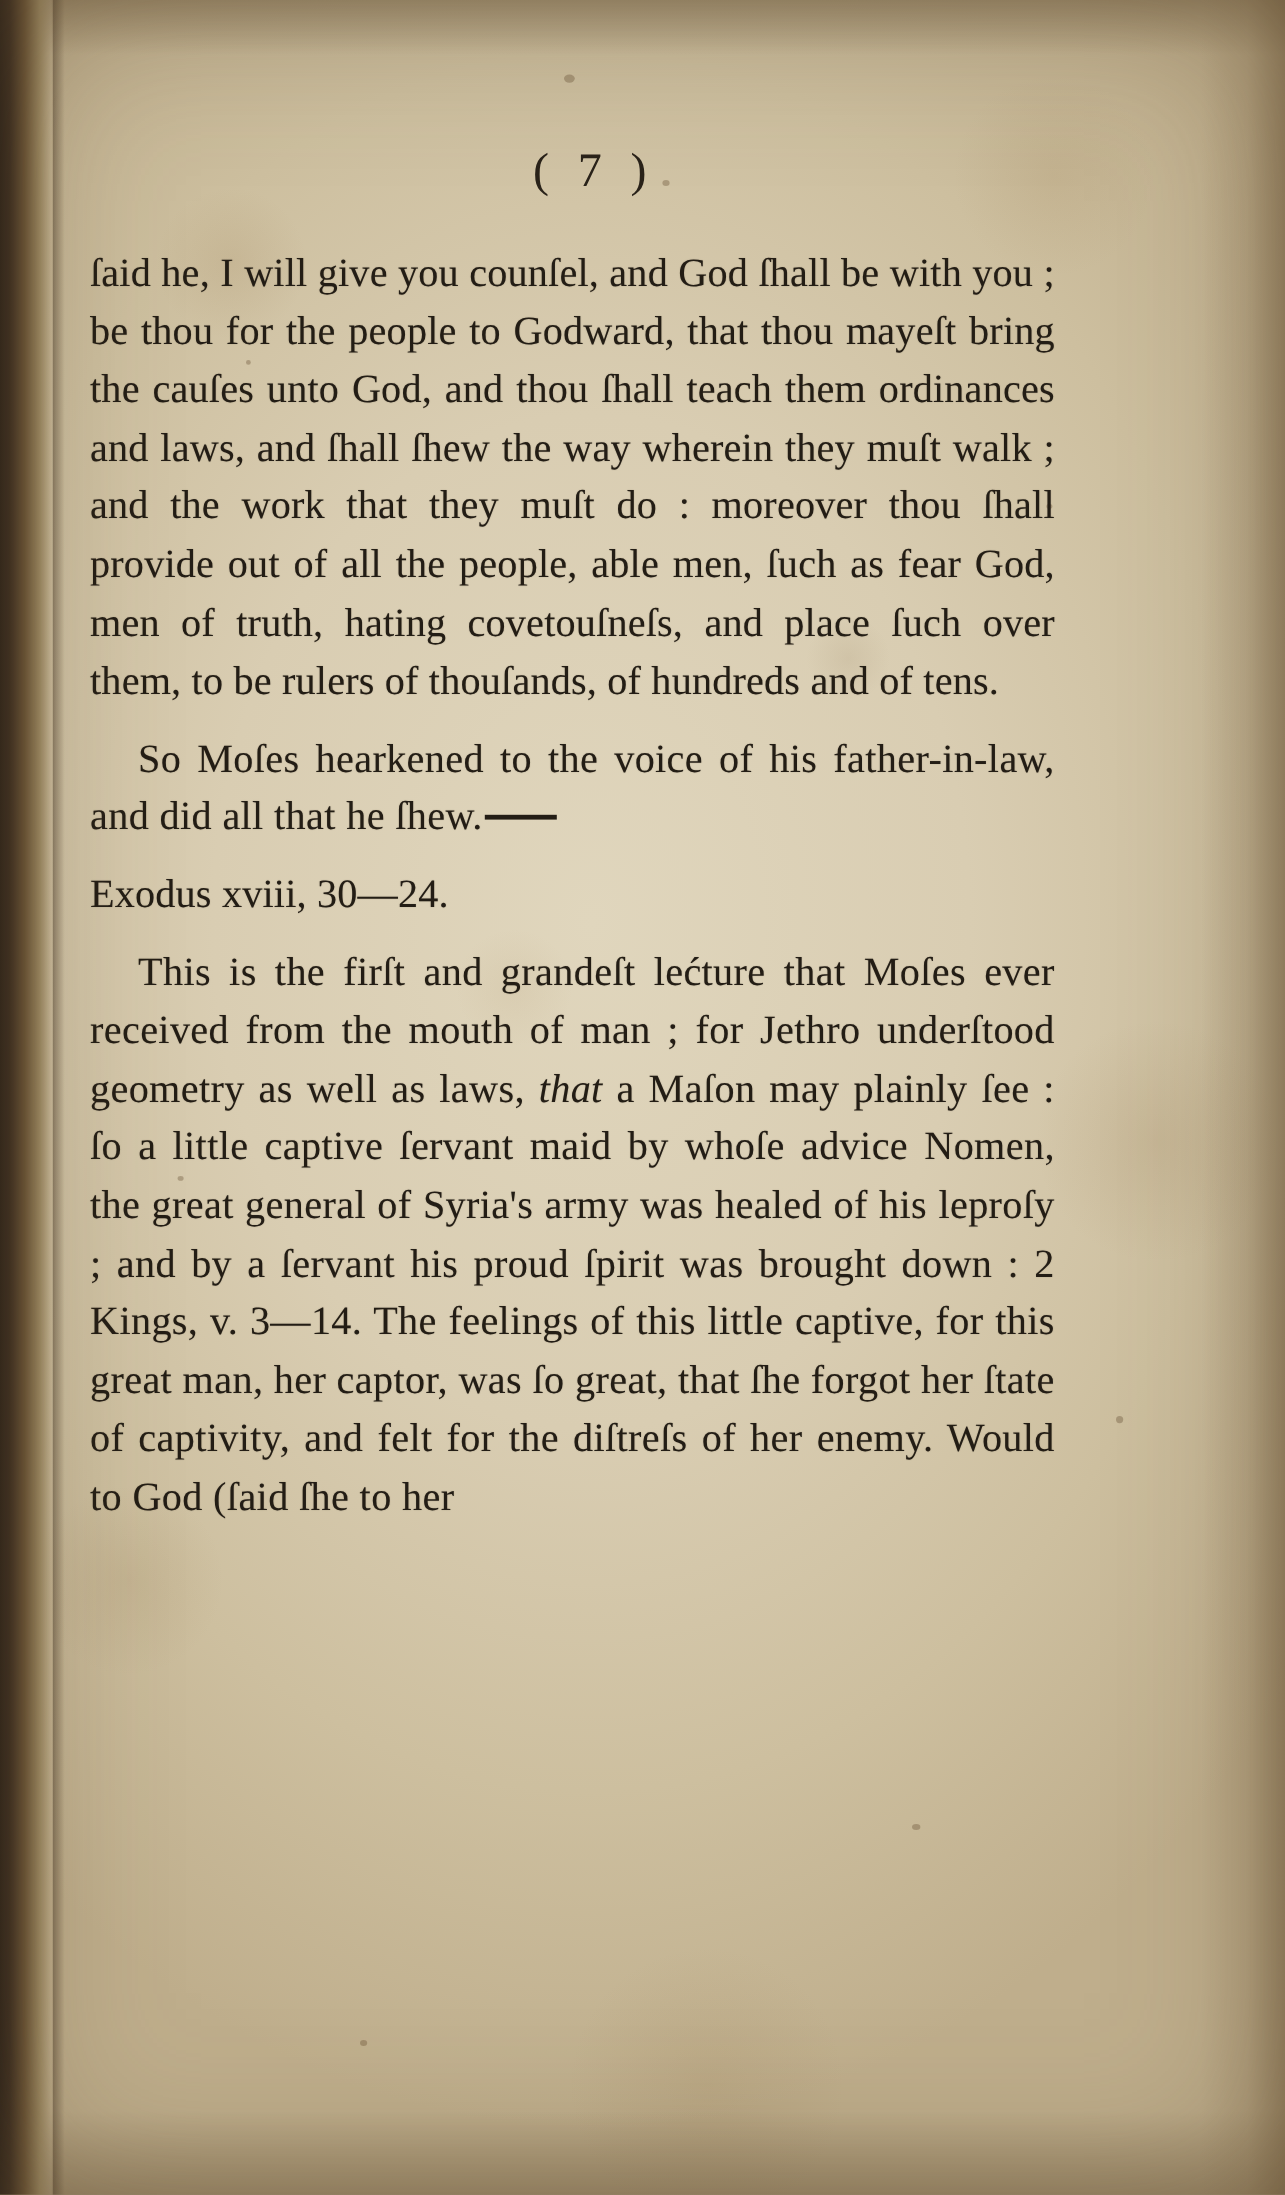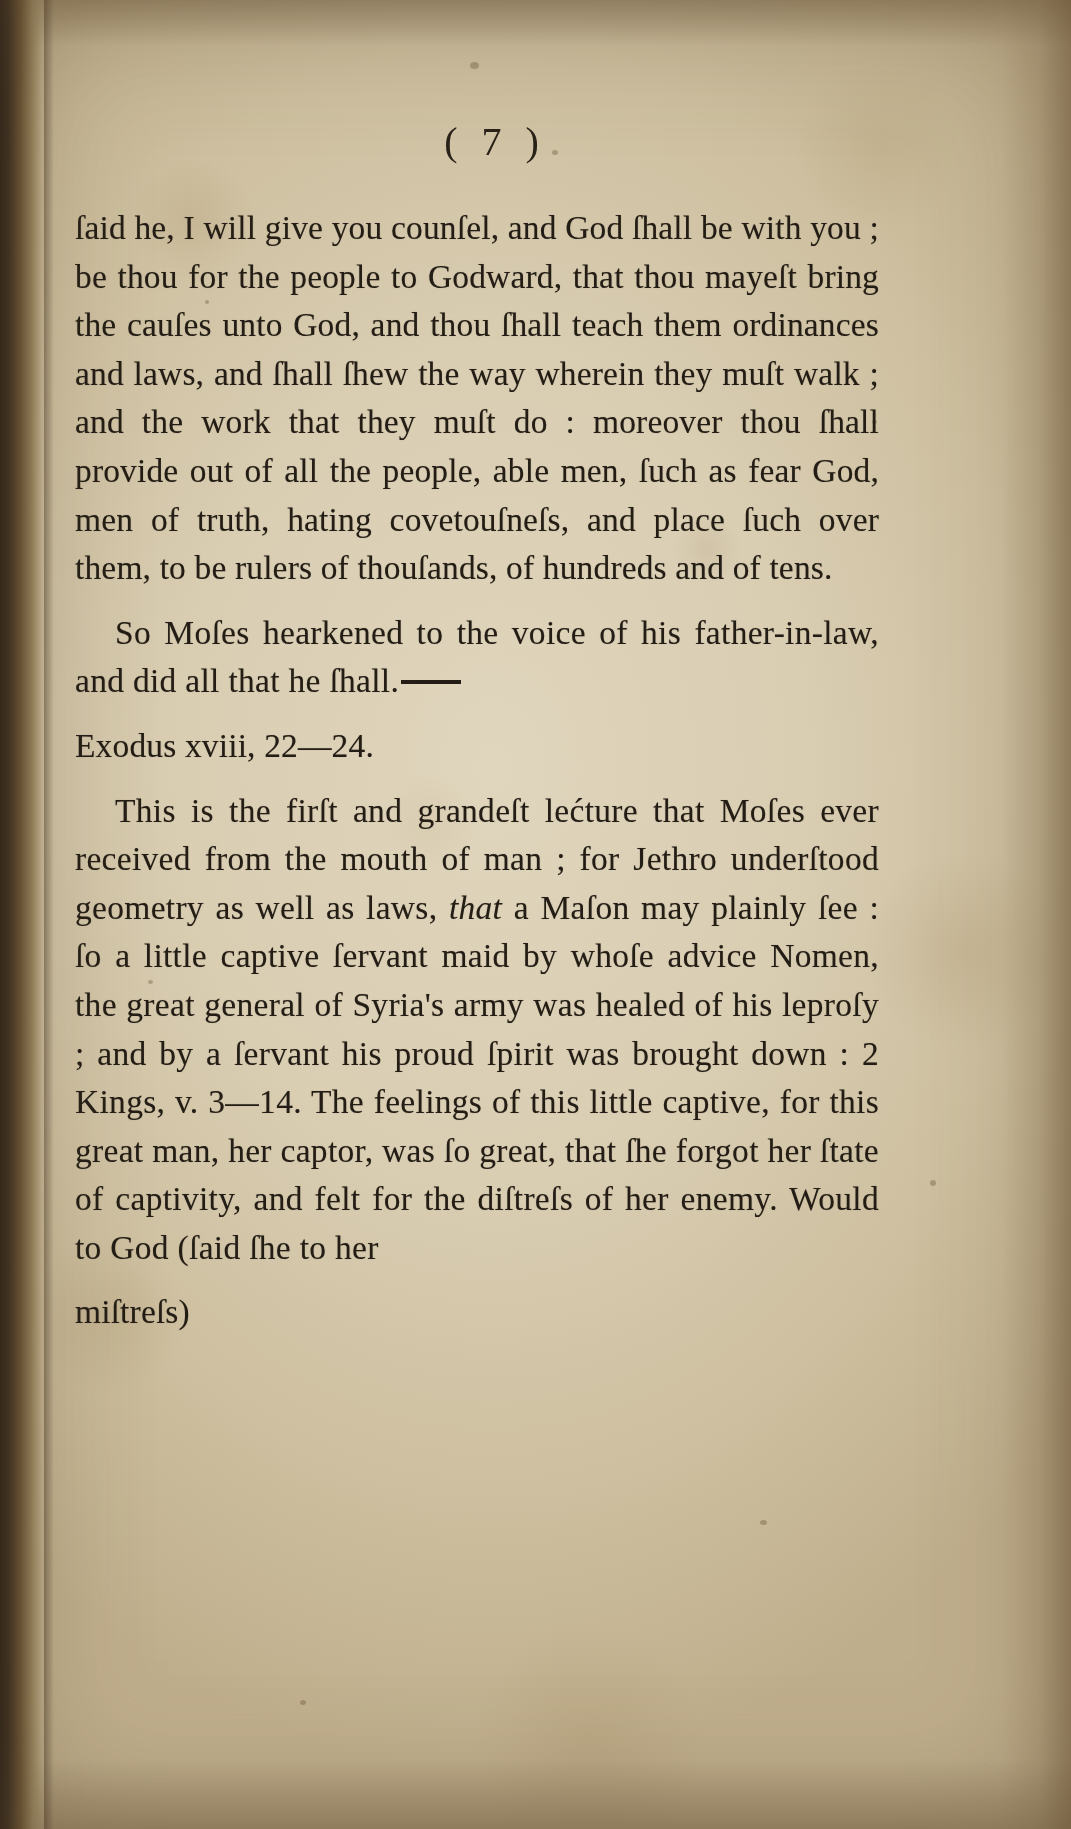--- a/index.html
+++ b/index.html
@@ -212,25 +212,24 @@
   <div class="margin-mark" style="top:1300px;"></div>
 
   <div class="content">
 
     <div class="page-number">( 7 )</div>
 
     <div class="body-text">
 
       <p>ſaid he, I will give you counſel, and God ſhall be with you ; be thou for the people to Godward, that thou mayeſt bring the cauſes unto God, and thou ſhall teach them ordinances and laws, and ſhall ſhew the way wherein they muſt walk ; and the work that they muſt do : moreover thou ſhall provide out of all the people, able men, ſuch as fear God, men of truth, hating covetouſneſs, and place ſuch over them, to be rulers of thouſands, of hundreds and of tens.</p>
 
-      <p class="indent"><span>So Moſes hearkened to the voice of his father-in-law, and did all that he ſhall.</span><span class="rule-dash"></span></p>
-
-      <p>Exodus xviii, 22—24.</p>
+      <p class="indent"><span>So Moſes hearkened to the voice of his father-in-law, and did all that he ſhew.</span><span class="rule-dash"></span></p>
+
+      <p>Exodus xviii, 30—24.</p>
 
       <p class="indent"><span>This is the firſt and grandeſt lećture that Moſes ever received from the mouth of man ; for Jethro underſtood geometry as well as laws, </span><span class="it">that</span><span> a Maſon may plainly ſee : ſo a little captive ſervant maid by whoſe advice Nomen, the great general of Syria's army was healed of his leproſy ; and by a ſervant his proud ſpirit was brought down : 2 Kings, v. 3—14. The feelings of this little captive, for this great man, her captor, was ſo great, that ſhe forgot her ſtate of captivity, and felt for the diſtreſs of her enemy. Would to God (ſaid ſhe to her</span></p>
 
-      <p class="last-line">miſtreſs)</p>
 
     </div>
   </div>
 
   <div class="vignette"></div>
 </div>
 
 </body></html>

